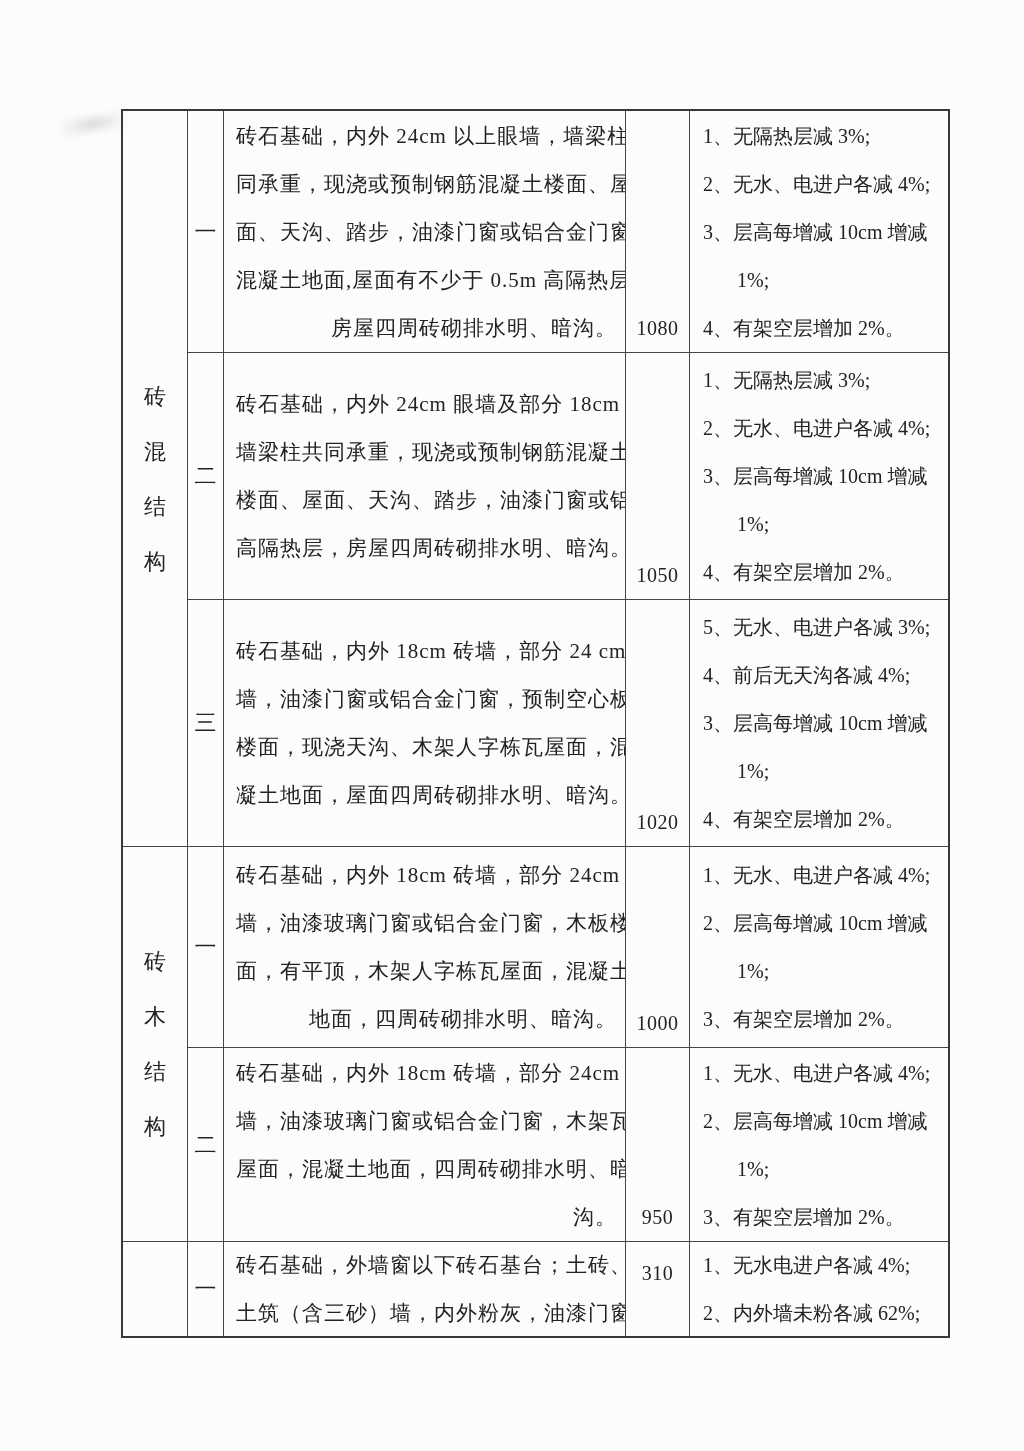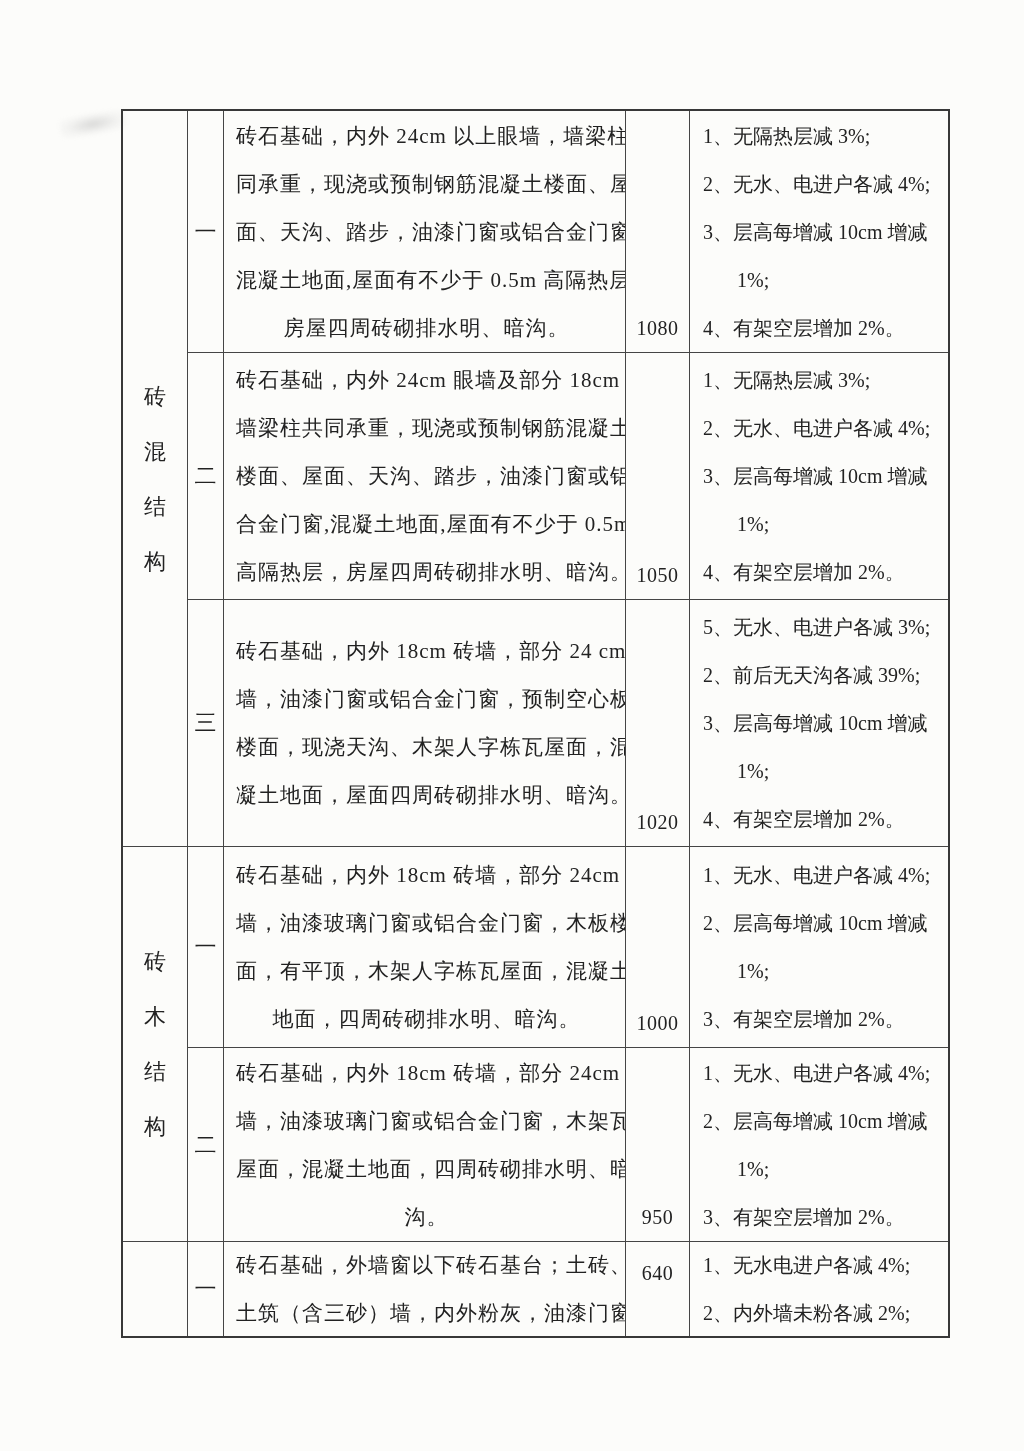--- a/index.html
+++ b/index.html
@@ -36,21 +36,21 @@
   }
   .grade {
     display:flex; align-items:center; justify-content:center;
     font-size:22px;
   }
   .desc {
     display:flex; flex-direction:column; justify-content:center;
     padding:0 8px 0 12px;
     font-size:21px; line-height:48px; letter-spacing:1px;
   }
-  .desc .tline { white-space:nowrap; text-align:center; }
+  .desc .tline { white-space:nowrap; text-align:right; }
   .desc .tline.j { text-align:justify; text-align-last:justify; }
   .price {
     display:flex; align-items:flex-end; justify-content:center;
     font-size:20px; letter-spacing:0.5px; line-height:48px;
   }
   .price.ptop { align-items:flex-start; padding-top:7px; }
   .notes {
     display:flex; flex-direction:column; justify-content:center;
     padding:0 4px 0 13px;
     font-size:20px; line-height:48px;
@@ -109,21 +109,20 @@
         <div class="tline">4、有架空层增加 2%。</div>
       </div>
 
     <div class="cell grade" style="grid-area:2/2/3/3">
       <span>二</span>
     </div>
     <div class="cell desc" style="grid-area:2/3/3/4">
         <div class="tline j">砖石基础，内外 24cm 眼墙及部分 18cm 墙，</div>
         <div class="tline j">墙梁柱共同承重，现浇或预制钢筋混凝土</div>
         <div class="tline j">楼面、屋面、天沟、踏步，油漆门窗或铝</div>
-        <div class="tline j">合金门窗,混凝土地面,屋面有不少于 0.5m</div>
         <div class="tline">高隔热层，房屋四周砖砌排水明、暗沟。</div>
       </div>
     <div class="cell price" style="grid-area:2/4/3/5">
       <span>1050</span>
     </div>
     <div class="cell notes br0" style="grid-area:2/5/3/6">
         <div class="tline">1、无隔热层减 3%;</div>
         <div class="tline">2、无水、电进户各减 4%;</div>
         <div class="tline">3、层高每增减 10cm 增减</div>
         <div class="tline cont">1%;</div>
@@ -137,21 +136,21 @@
         <div class="tline j">砖石基础，内外 18cm 砖墙，部分 24 cm 砖</div>
         <div class="tline j">墙，油漆门窗或铝合金门窗，预制空心板</div>
         <div class="tline j">楼面，现浇天沟、木架人字栋瓦屋面，混</div>
         <div class="tline">凝土地面，屋面四周砖砌排水明、暗沟。</div>
       </div>
     <div class="cell price" style="grid-area:3/4/4/5">
       <span>1020</span>
     </div>
     <div class="cell notes br0" style="grid-area:3/5/4/6">
         <div class="tline">5、无水、电进户各减 3%;</div>
-        <div class="tline">2、前后无天沟各减 39%;</div>
+        <div class="tline">4、前后无天沟各减 4%;</div>
         <div class="tline">3、层高每增减 10cm 增减</div>
         <div class="tline cont">1%;</div>
         <div class="tline">4、有架空层增加 2%。</div>
       </div>
 
     <div class="cell grade" style="grid-area:4/2/5/3">
       <span>一</span>
     </div>
     <div class="cell desc" style="grid-area:4/3/5/4">
         <div class="tline j">砖石基础，内外 18cm 砖墙，部分 24cm 砖</div>
@@ -189,21 +188,21 @@
       </div>
 
     <div class="cell grade bb0" style="grid-area:6/2/7/3">
       <span>一</span>
     </div>
     <div class="cell desc bb0" style="grid-area:6/3/7/4">
         <div class="tline j">砖石基础，外墙窗以下砖石基台；土砖、</div>
         <div class="tline">土筑（含三砂）墙，内外粉灰，油漆门窗，</div>
       </div>
     <div class="cell price ptop bb0" style="grid-area:6/4/7/5">
-      <span>640</span>
+      <span>310</span>
     </div>
     <div class="cell notes br0 bb0" style="grid-area:6/5/7/6">
         <div class="tline">1、无水电进户各减 4%;</div>
-        <div class="tline">2、内外墙未粉各减 2%;</div>
+        <div class="tline">2、内外墙未粉各减 62%;</div>
       </div>
 
   </div>
 </div>
 
 </body></html>

